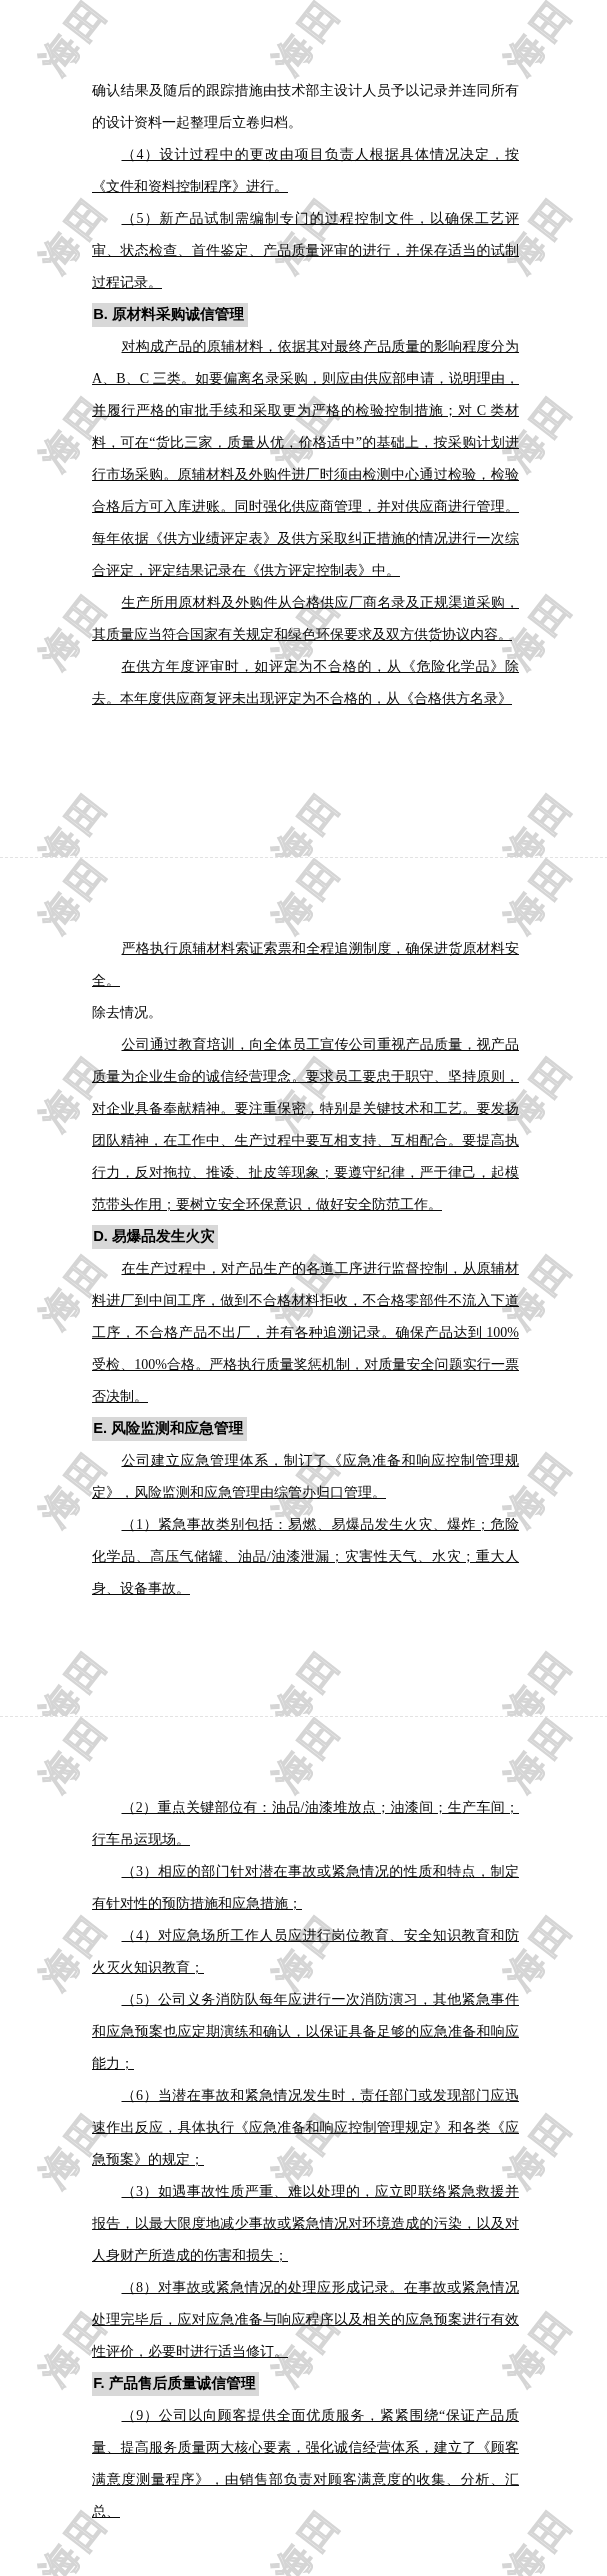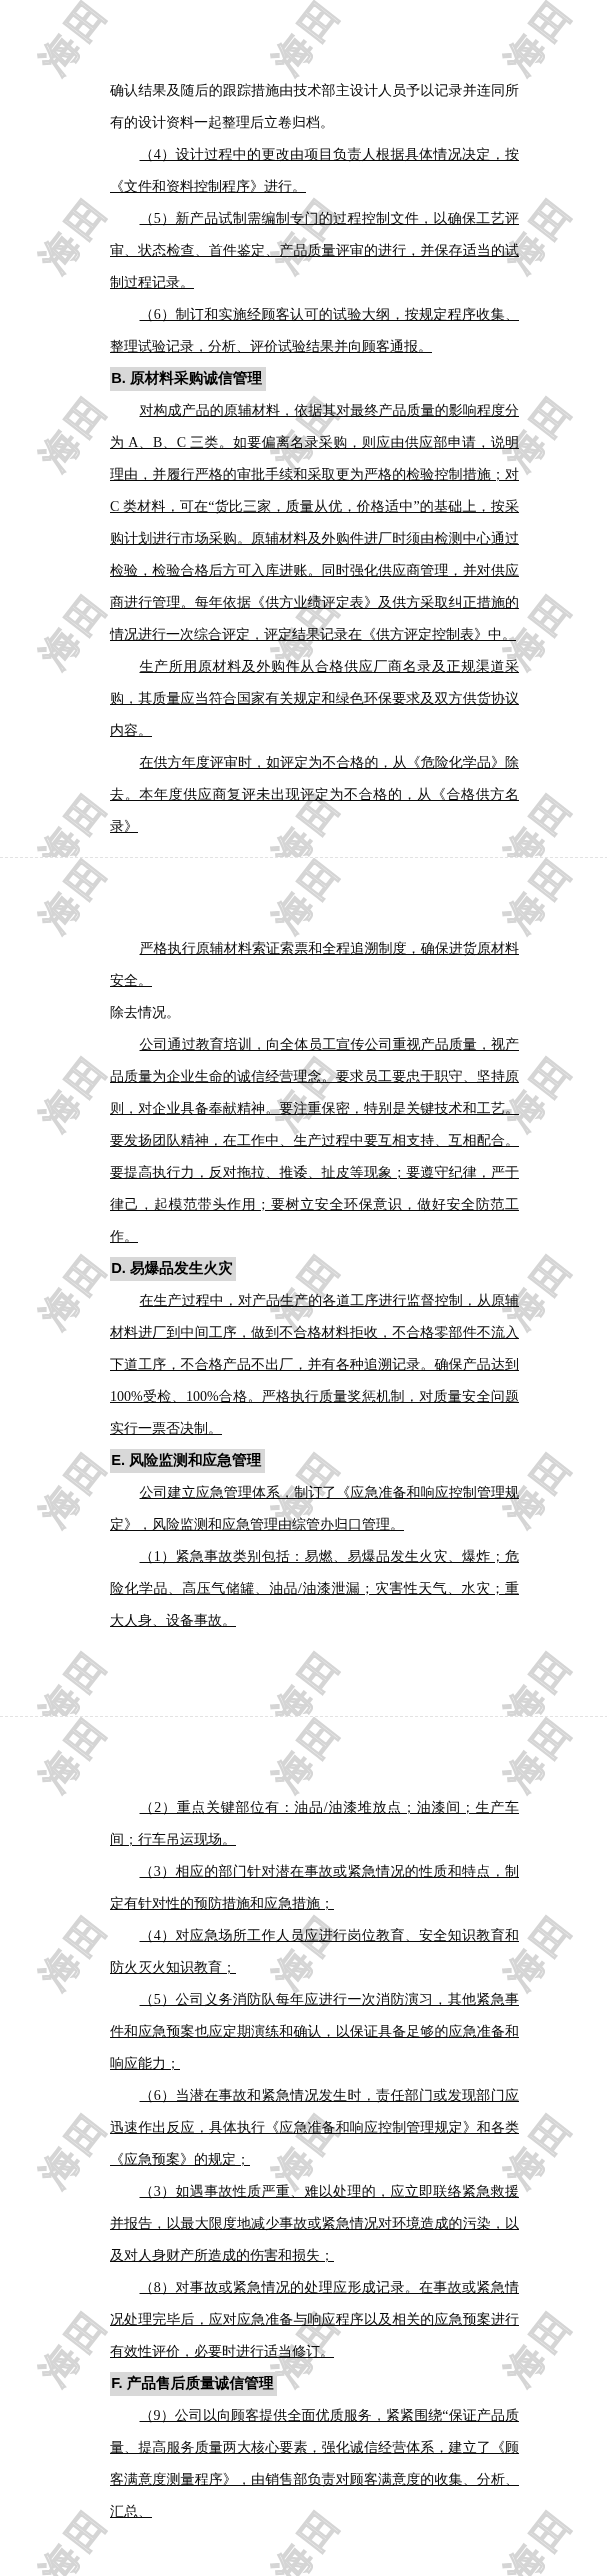--- a/index.html
+++ b/index.html
@@ -33,21 +33,20 @@
     text-stroke:1.2px var(--wm);
     transform:translate(-50%,-50%) rotate(-52deg);
   }
   .content{
     position:relative;
     padding:75px 89px 0 92px;
     font-size:14px;
     line-height:var(--lh);
     text-align:justify;
     text-justify:inter-ideograph;
-    margin-left:18px;
   }
   .para{margin:0;}
   .para.indent{text-indent:29.5px;text-decoration:underline;}
   .hblock{
     height:var(--lh);
     display:flex;align-items:center;
   }
   .hblock .hl{
     display:inline-block;
     background:var(--hl);
@@ -78,21 +77,20 @@
         <span class="watermark" style="left: 308px; top: 630px;">海田</span>
         <span class="watermark" style="left: 540px; top: 630px;">海田</span>
         <span class="watermark" style="left: 75px; top: 829px;">海田</span>
         <span class="watermark" style="left: 308px; top: 829px;">海田</span>
         <span class="watermark" style="left: 540px; top: 829px;">海田</span>
       </div>
       <div class="content">
         <p class="para">确认结果及随后的跟踪措施由技术部主设计人员予以记录并连同所有的设计资料一起整理后立卷归档。</p>
         <p class="para indent">（4）设计过程中的更改由项目负责人根据具体情况决定，按《文件和资料控制程序》进行。</p>
         <p class="para indent">（5）新产品试制需编制专门的过程控制文件，以确保工艺评审、状态检查、首件鉴定、产品质量评审的进行，并保存适当的试制过程记录。</p>
-        <p class="para indent">（6）制订和实施经顾客认可的试验大纲，按规定程序收集、整理试验记录，分析、评价试验结果并向顾客通报。</p>
         <div class="hblock">
           <span class="hl">B. 原材料采购诚信管理</span>
         </div>
         <p class="para indent">对构成产品的原辅材料，依据其对最终产品质量的影响程度分为 A、B、C 三类。如要偏离名录采购，则应由供应部申请，说明理由，并履行严格的审批手续和采取更为严格的检验控制措施；对 C 类材料，可在“货比三家，质量从优，价格适中”的基础上，按采购计划进行市场采购。原辅材料及外购件进厂时须由检测中心通过检验，检验合格后方可入库进账。同时强化供应商管理，并对供应商进行管理。每年依据《供方业绩评定表》及供方采取纠正措施的情况进行一次综合评定，评定结果记录在《供方评定控制表》中。</p>
         <p class="para indent">生产所用原材料及外购件从合格供应厂商名录及正规渠道采购，其质量应当符合国家有关规定和绿色环保要求及双方供货协议内容。</p>
         <p class="para indent">在供方年度评审时，如评定为不合格的，从《危险化学品》除去。本年度供应商复评未出现评定为不合格的，从《合格供方名录》</p>
       </div>
     </div>
     <div class="page p2 pbreak">
       <div class="wm-layer">

